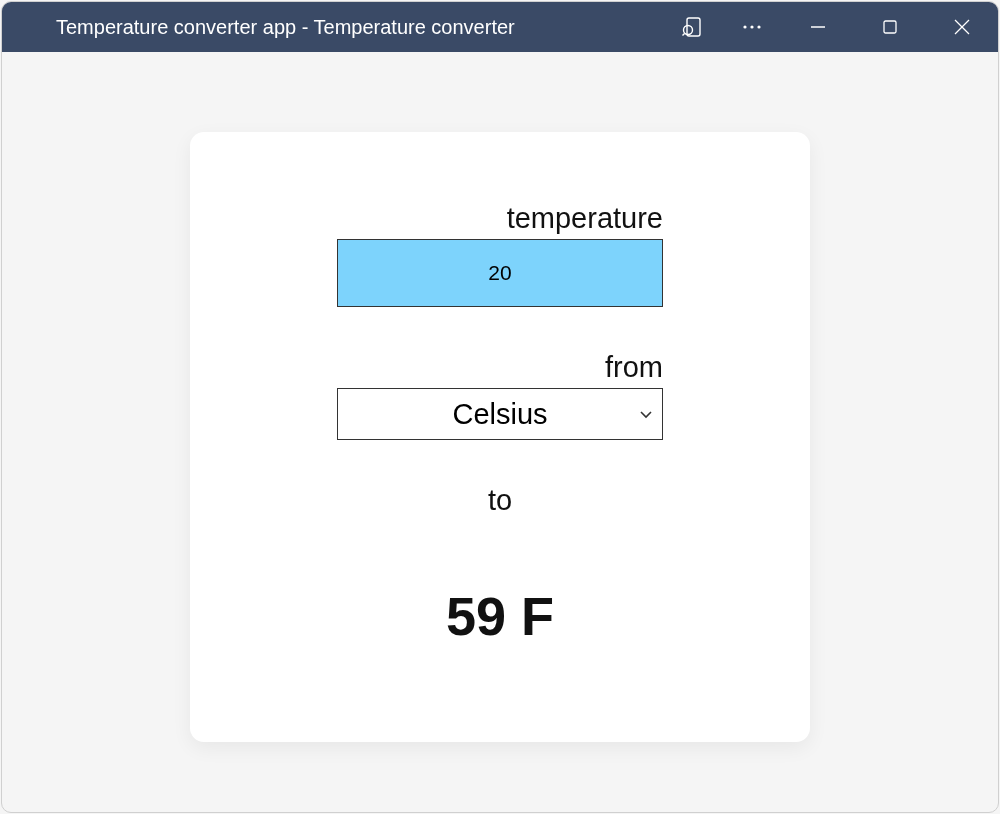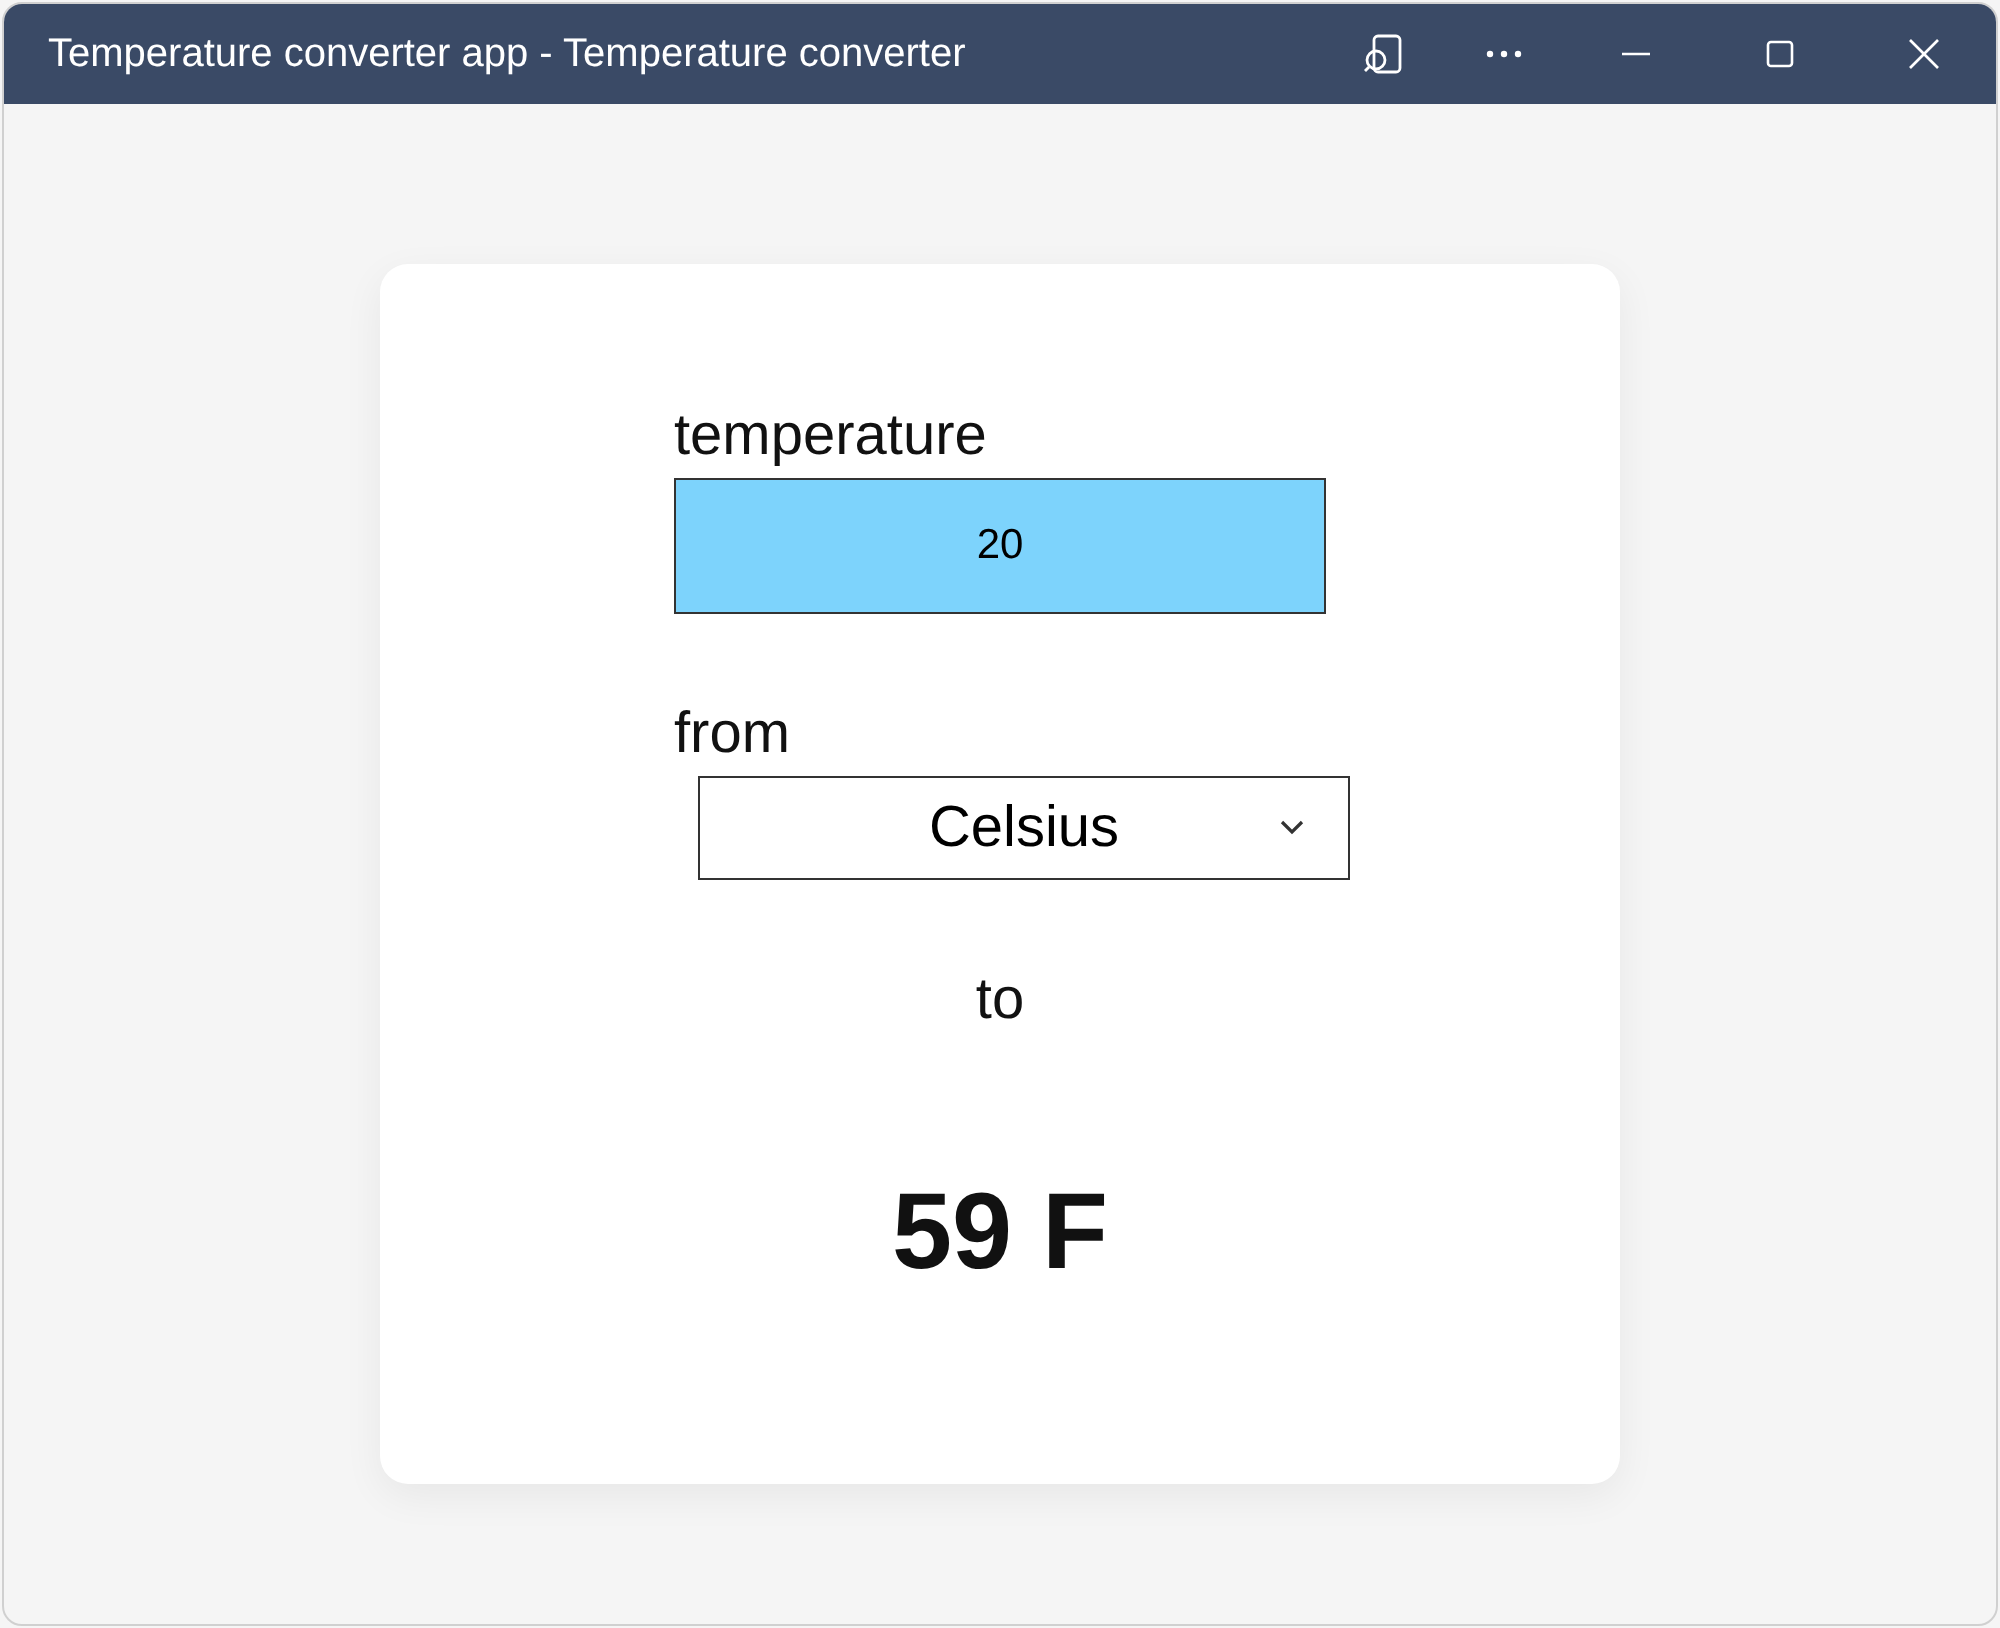--- a/index.html
+++ b/index.html
@@ -20,20 +20,21 @@
       overflow: hidden;
       display: flex;
       flex-direction: column;
     }
     .titlebar {
       height: 50px;
       background: #3a4a66;
       display: flex;
       align-items: center;
       color: #fff;
+      padding-left: 32px;
     }
     .titlebar-title {
       flex: 1;
       padding-left: 22px;
       font-size: 20px;
       font-weight: 400;
     }
     .titlebar-controls {
       display: flex;
       align-items: center;
@@ -63,21 +64,21 @@
       border-radius: 14px;
       box-shadow: 0 6px 20px rgba(0,0,0,0.06);
       padding-top: 70px;
       display: flex;
       flex-direction: column;
       align-items: center;
     }
     .field-group {
       display: flex;
       flex-direction: column;
-      align-items: flex-start;
+      align-items: flex-end;
       margin-bottom: 44px;
     }
     .field-label {
       font-size: 29px;
       color: #111;
       margin-bottom: 4px;
     }
     .text-input {
       width: 326px;
       height: 68px;
@@ -98,21 +99,20 @@
       height: 100%;
       font-size: 29px;
       text-align: center;
       text-align-last: center;
       border: 1.5px solid #333;
       background: #fff;
       font-family: inherit;
       appearance: none;
       -webkit-appearance: none;
       padding: 0 17px;
-      margin-left: 12px;
     }
     .chevron {
       position: absolute;
       right: 10px;
       top: 50%;
       transform: translateY(-50%);
       pointer-events: none;
     }
     .result {
       margin-top: 20px;

